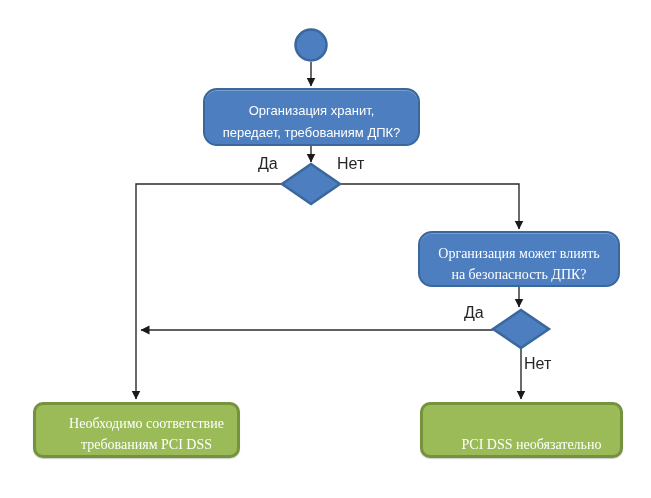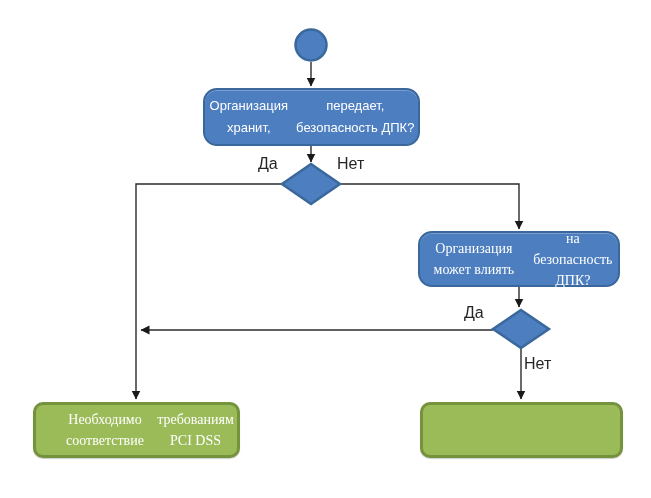--- a/index.html
+++ b/index.html
@@ -3,21 +3,21 @@
 <meta charset="utf-8">
 <style>
   html,body{margin:0;padding:0;background:#fff;}
   #stage{
     position:relative;width:651px;height:498px;background:#ffffff;
     font-family:"Liberation Sans",sans-serif;overflow:hidden;
   }
   #wires{position:absolute;left:0;top:0;width:651px;height:498px;}
   .node{
     position:absolute;box-sizing:border-box;color:#ffffff;text-align:center;
-    display:flex;flex-direction:row;justify-content:flex-end;align-items:center;
+    display:flex;flex-direction:column;justify-content:flex-end;align-items:center;
   }
   .blue-box{
     background:#4d7ebf;border:2.5px solid #3a689c;border-radius:14px;
     box-shadow:inset 0 1px 0 rgba(255,255,255,0.25);
   }
   .green-box{
     background:#9bbb59;border:3px solid #75923c;border-radius:10px;
     box-shadow:0 1px 1px rgba(0,0,0,0.2);
     padding-left:20px;
   }
@@ -58,34 +58,35 @@
     <path class="wire" d="M493,330 H141" marker-end="url(#arrow)"></path>
     <path class="wire" d="M521,348 V399" marker-end="url(#arrow)"></path>
 
     <circle class="shape" cx="311" cy="45" r="15.5"></circle>
     <polygon class="shape" points="311,164 340,184 311,204 282,184"></polygon>
     <polygon class="shape" points="521,310 549,329 521,348 493,329"></polygon>
   </svg>
 
   <div id="q1" class="node blue-box sans-text">
     <span>Организация хранит,</span>
-    <span>передает, безопасность ДПК?</span>
+    <span>передает, требованиям ДПК?</span>
   </div>
 
   <div id="q2" class="node blue-box serif-text">
     <span>Организация может влиять</span>
     <span>на безопасность ДПК?</span>
   </div>
 
   <div id="out-req" class="node green-box serif-text">
     <span>Необходимо соответствие</span>
     <span>требованиям PCI DSS</span>
   </div>
 
   <div id="out-notreq" class="node green-box serif-text">
+    <span>PCI DSS необязательно</span>
   </div>
 
   <span id="lbl-d1-yes" class="edge-label">Да</span>
   <span id="lbl-d1-no" class="edge-label">Нет</span>
   <span id="lbl-d2-yes" class="edge-label">Да</span>
   <span id="lbl-d2-no" class="edge-label">Нет</span>
 
 </div>
 
 </body></html>

